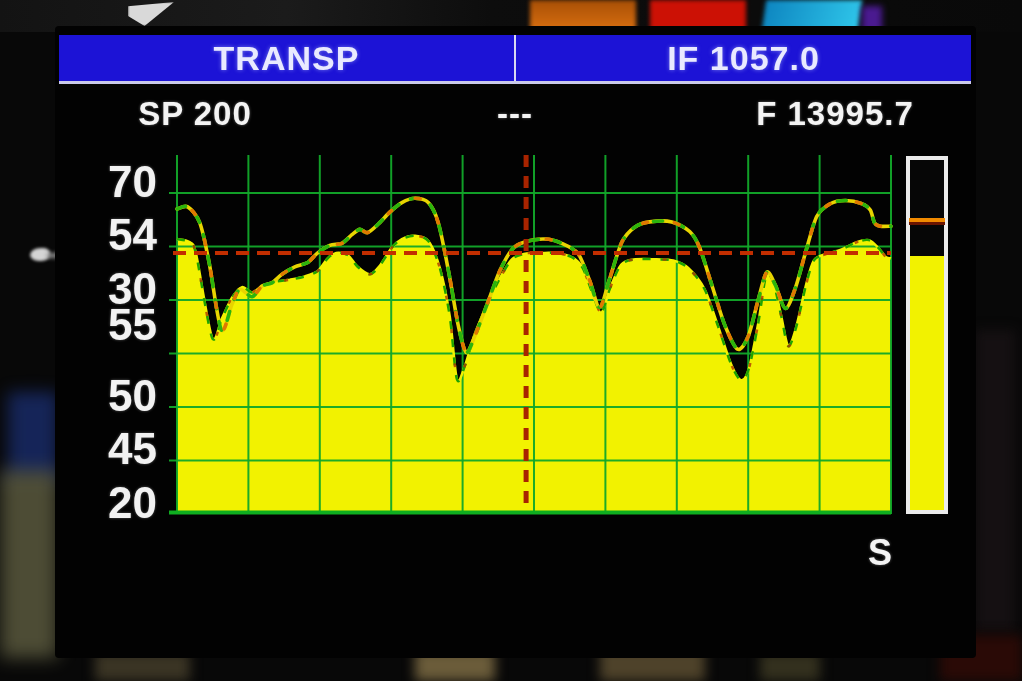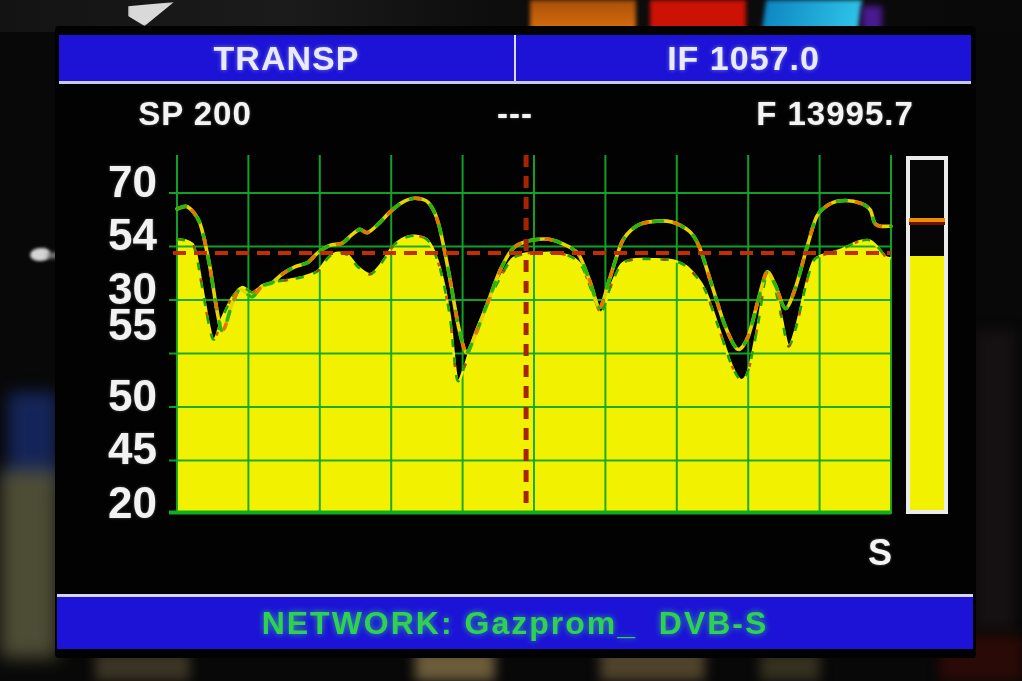--- a/index.html
+++ b/index.html
@@ -146,18 +146,15 @@
 
     <div class="bar">
       <div class="bar-inner">
         <div class="bar-fill" id="bar-fill" style="height: 72.6%; background: rgb(242, 242, 0);"></div>
         <div class="bar-peak" id="bar-peak" style="top: 16.6%; background: rgb(240, 138, 0);"></div>
       </div>
     </div>
 
     <div class="smode">S</div>
 
-    <div class="netbar" id="network-bar" style="background: rgb(28, 19, 214);">
-      <span style="color: rgb(47, 210, 79);">NETWORK: Gazprom_  DVB-S</span>
-    </div>
 
   </div>
 </div>
 
 </body></html>

